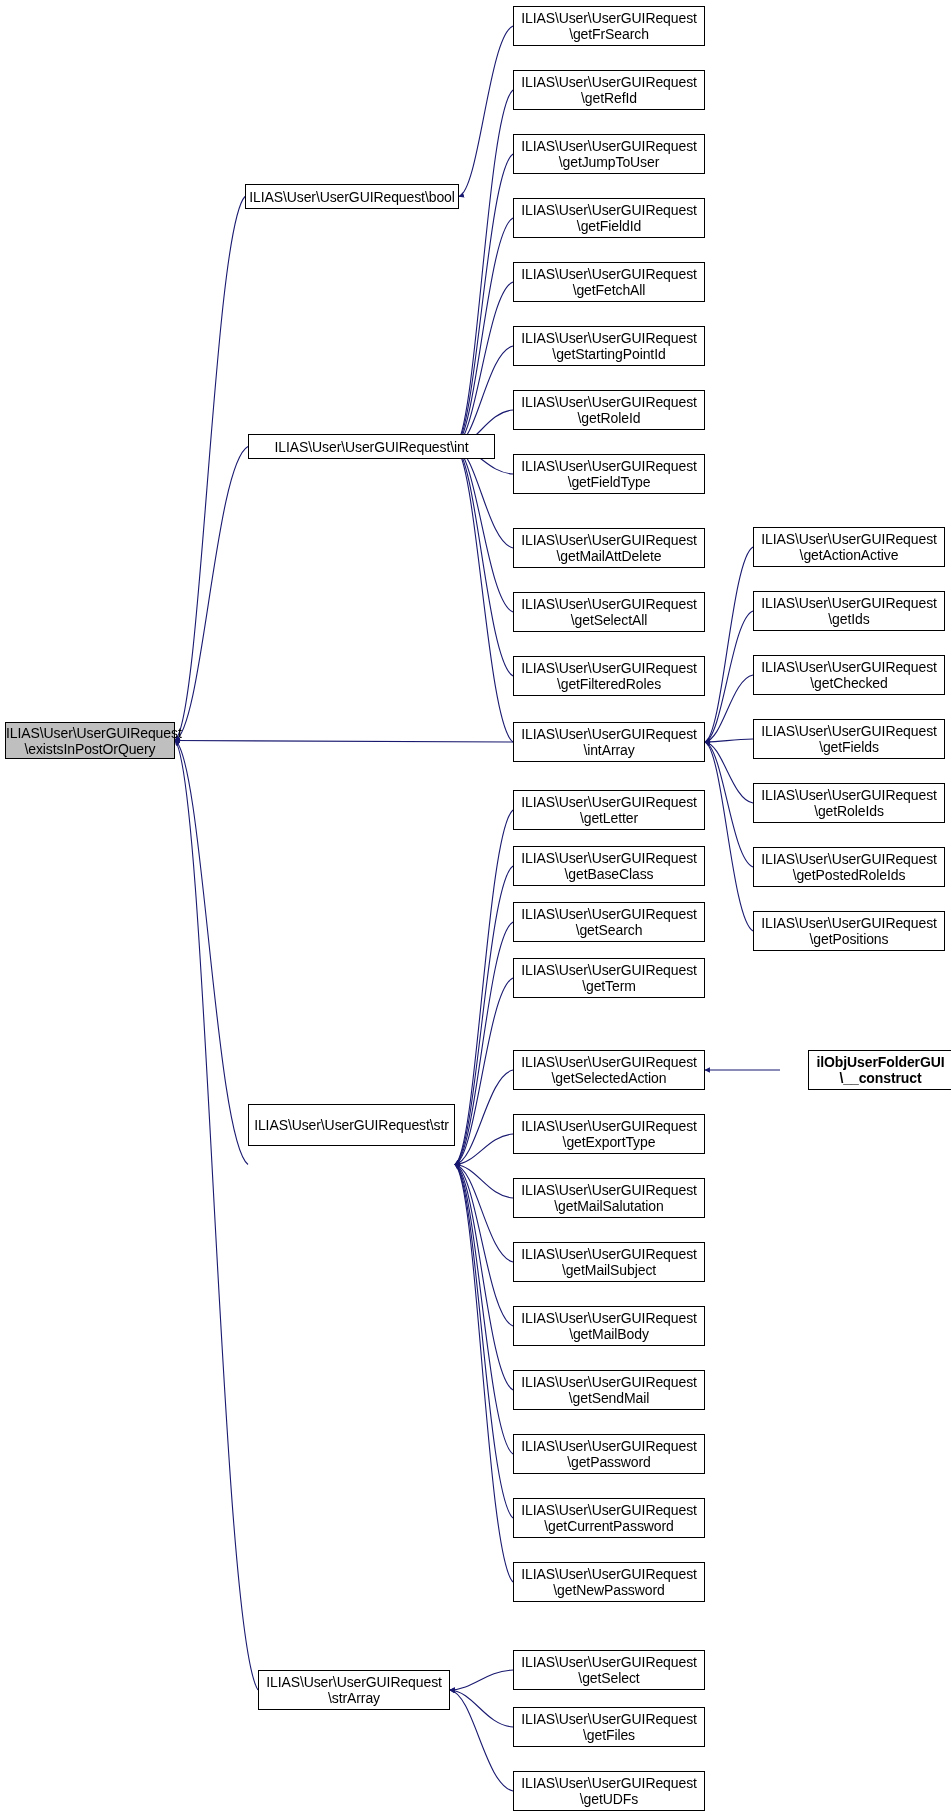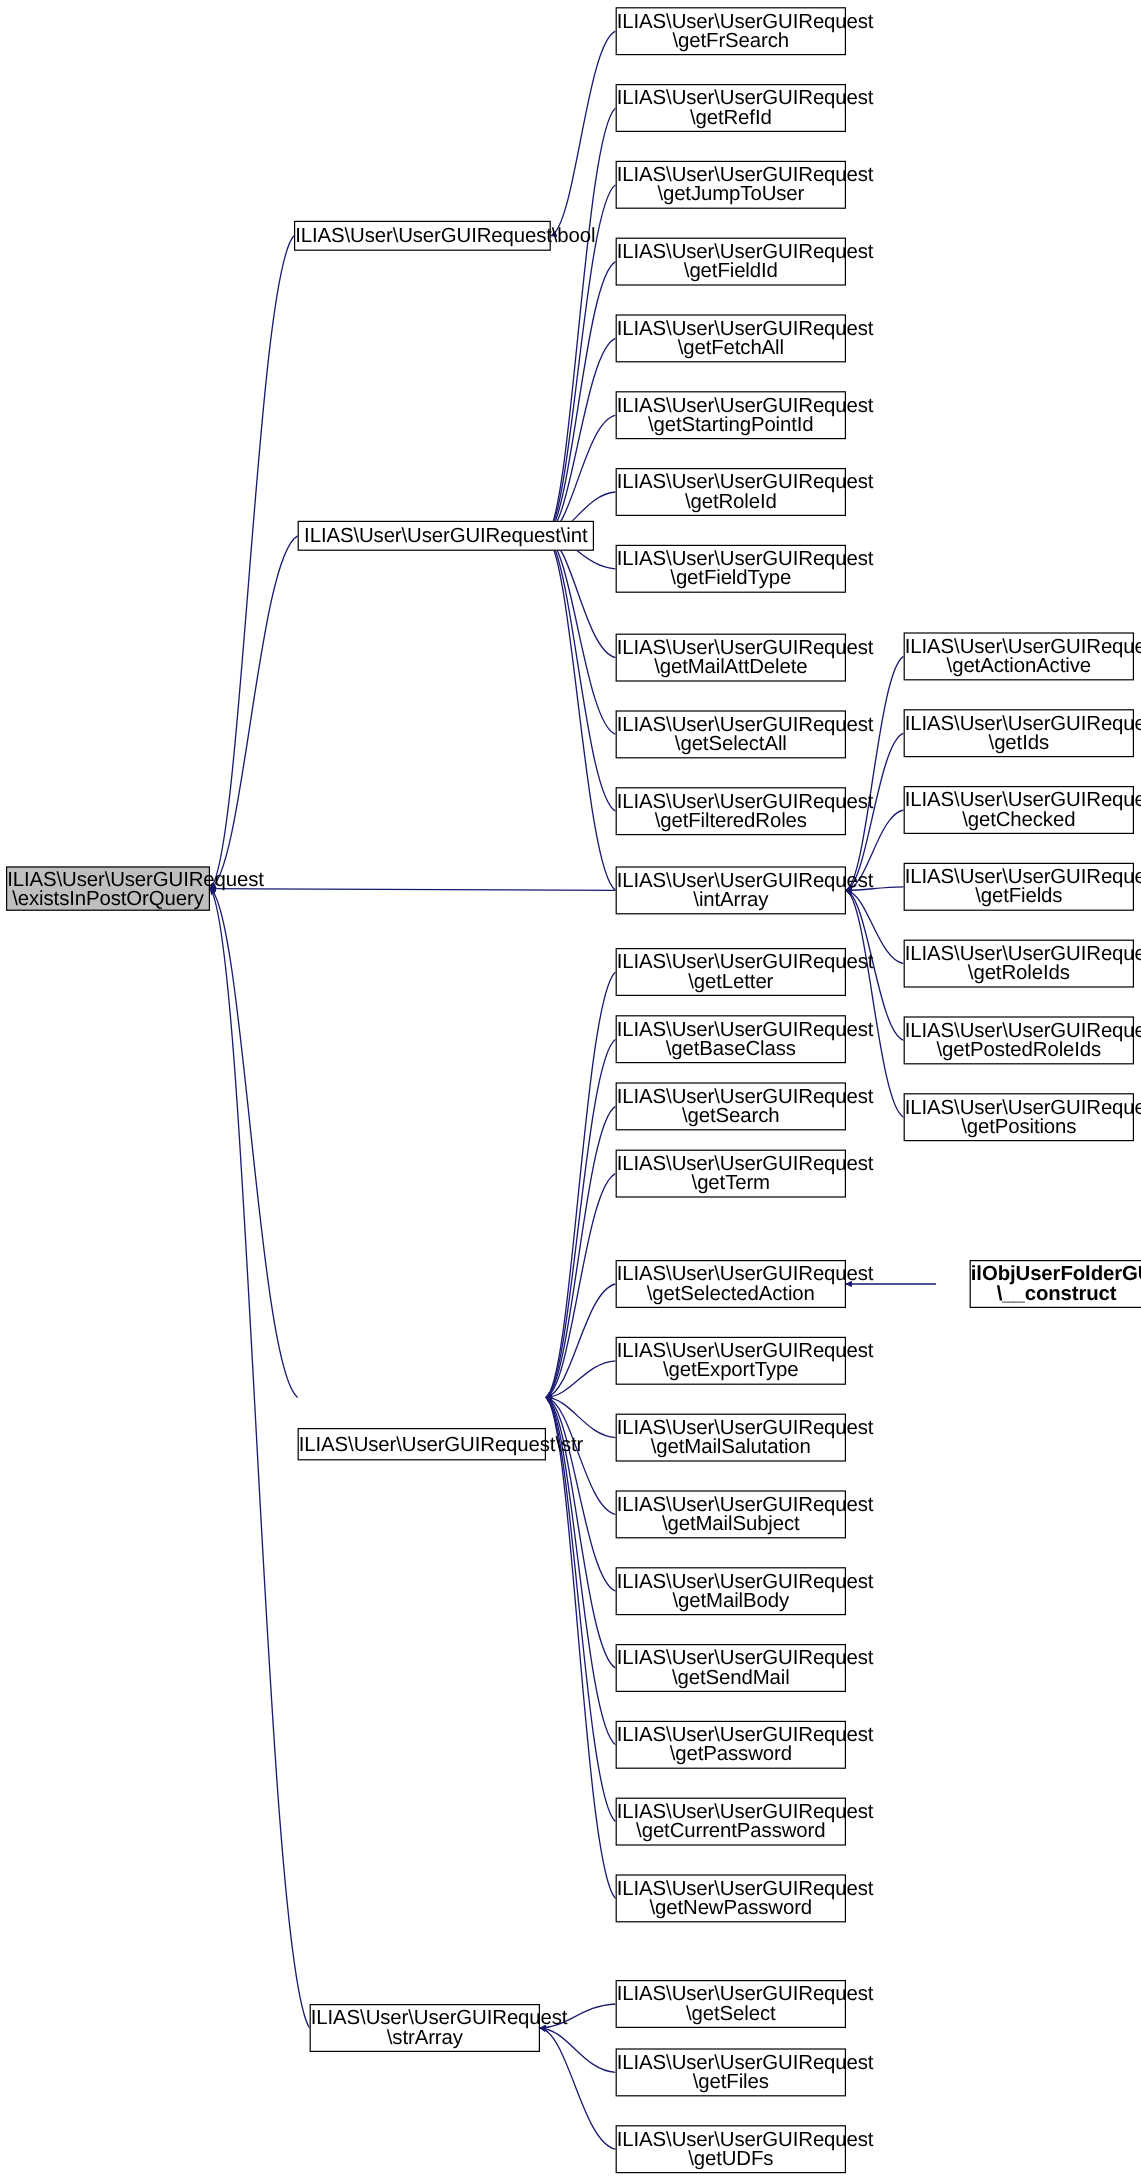--- a/index.html
+++ b/index.html
@@ -1,21 +1,21 @@
 <!DOCTYPE html>
 <html><head>
 <meta charset="utf-8">
 <style>
   html,body{margin:0;padding:0;background:#ffffff;}
   body{font-family:"Liberation Sans",sans-serif;}
   #graph{position:relative;width:951px;height:1816px;background:#fff;overflow:hidden;}
   #edges{position:absolute;left:0;top:0;width:951px;height:1816px;}
   .node{position:absolute;box-sizing:border-box;border:1px solid #000;background:#ffffff;
         display:flex;align-items:center;justify-content:center;text-align:center;
-        font-size:17px;line-height:16px;color:#000;white-space:pre-line;
+        font-size:14px;line-height:16px;color:#000;white-space:pre-line;
         letter-spacing:-0.1px;}
   .node.hl{background:#bfbfbf;}
   .node .lbl{display:block;width:100%;padding:0 3px;}
 </style>
 </head>
 <body>
 
 <div id="graph">
   <svg id="edges" xmlns="http://www.w3.org/2000/svg">
     <defs>
@@ -65,21 +65,21 @@
         <path d="M 513 1670 C 484.65 1671.2 473.94 1689.2 450 1690" fill="none" stroke="#191970" stroke-width="1.1" marker-end="url(#arrow)"></path>
         <path d="M 513 1727 C 484.65 1724.78 473.94 1691.48 450 1690" fill="none" stroke="#191970" stroke-width="1.1" marker-end="url(#arrow)"></path>
         <path d="M 513 1791 C 484.65 1784.94 473.94 1694.04 450 1690" fill="none" stroke="#191970" stroke-width="1.1" marker-end="url(#arrow)"></path>
       </g>
   </svg>
   <div id="node-layer">
       <div class="node hl" style="left: 5px; top: 722px; width: 170px; height: 37px;"><span class="lbl">ILIAS\User\UserGUIRequest
 \existsInPostOrQuery</span></div>
       <div class="node" style="left: 245px; top: 184px; width: 214px; height: 25px;"><span class="lbl">ILIAS\User\UserGUIRequest\bool</span></div>
       <div class="node" style="left: 248px; top: 434px; width: 247px; height: 25px;"><span class="lbl">ILIAS\User\UserGUIRequest\int</span></div>
-      <div class="node" style="left: 248px; top: 1190px; width: 207px; height: 27px;"><span class="lbl">ILIAS\User\UserGUIRequest\str</span></div>
+      <div class="node" style="left: 248px; top: 1104px; width: 207px; height: 42px;"><span class="lbl">ILIAS\User\UserGUIRequest\str</span></div>
       <div class="node" style="left: 258px; top: 1670px; width: 192px; height: 40px;"><span class="lbl">ILIAS\User\UserGUIRequest
 \strArray</span></div>
       <div class="node" style="left: 513px; top: 6px; width: 192px; height: 40px;"><span class="lbl">ILIAS\User\UserGUIRequest
 \getFrSearch</span></div>
       <div class="node" style="left: 513px; top: 70px; width: 192px; height: 40px;"><span class="lbl">ILIAS\User\UserGUIRequest
 \getRefId</span></div>
       <div class="node" style="left: 513px; top: 134px; width: 192px; height: 40px;"><span class="lbl">ILIAS\User\UserGUIRequest
 \getJumpToUser</span></div>
       <div class="node" style="left: 513px; top: 198px; width: 192px; height: 40px;"><span class="lbl">ILIAS\User\UserGUIRequest
 \getFieldId</span></div>

